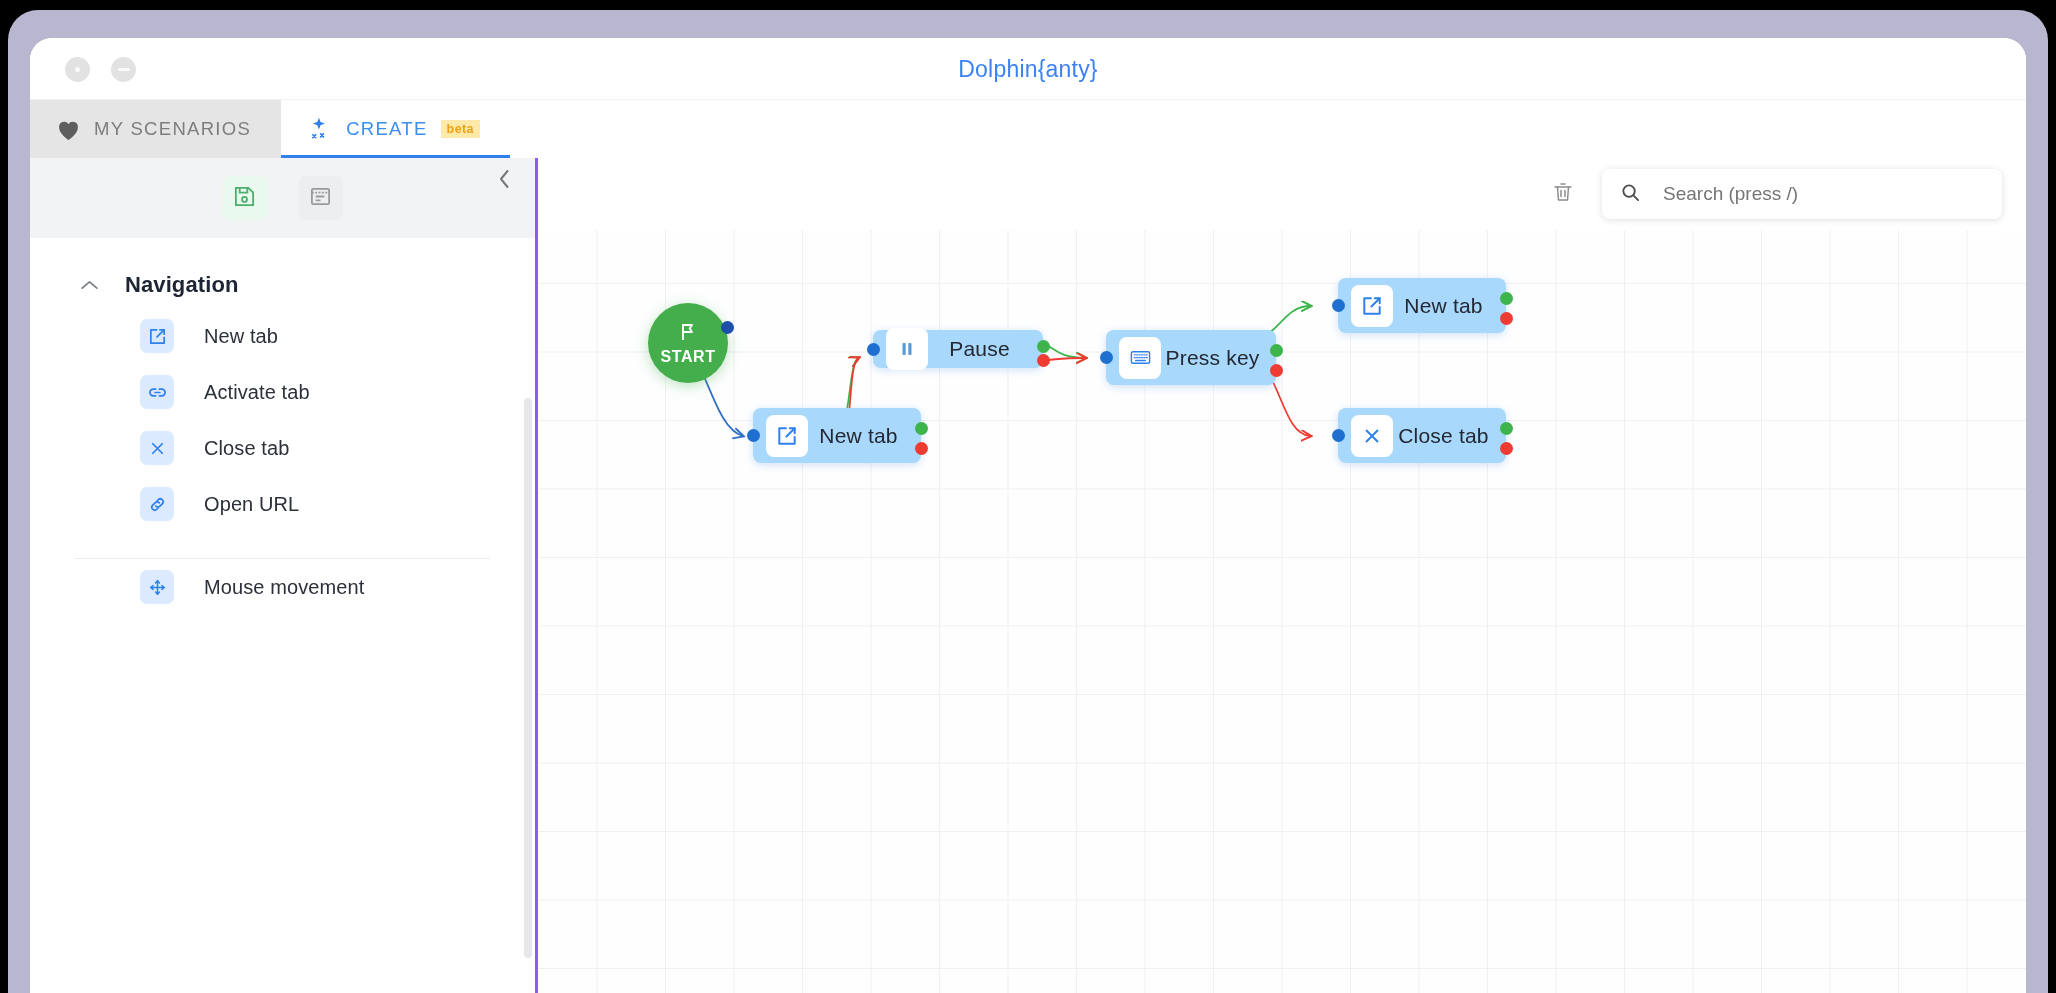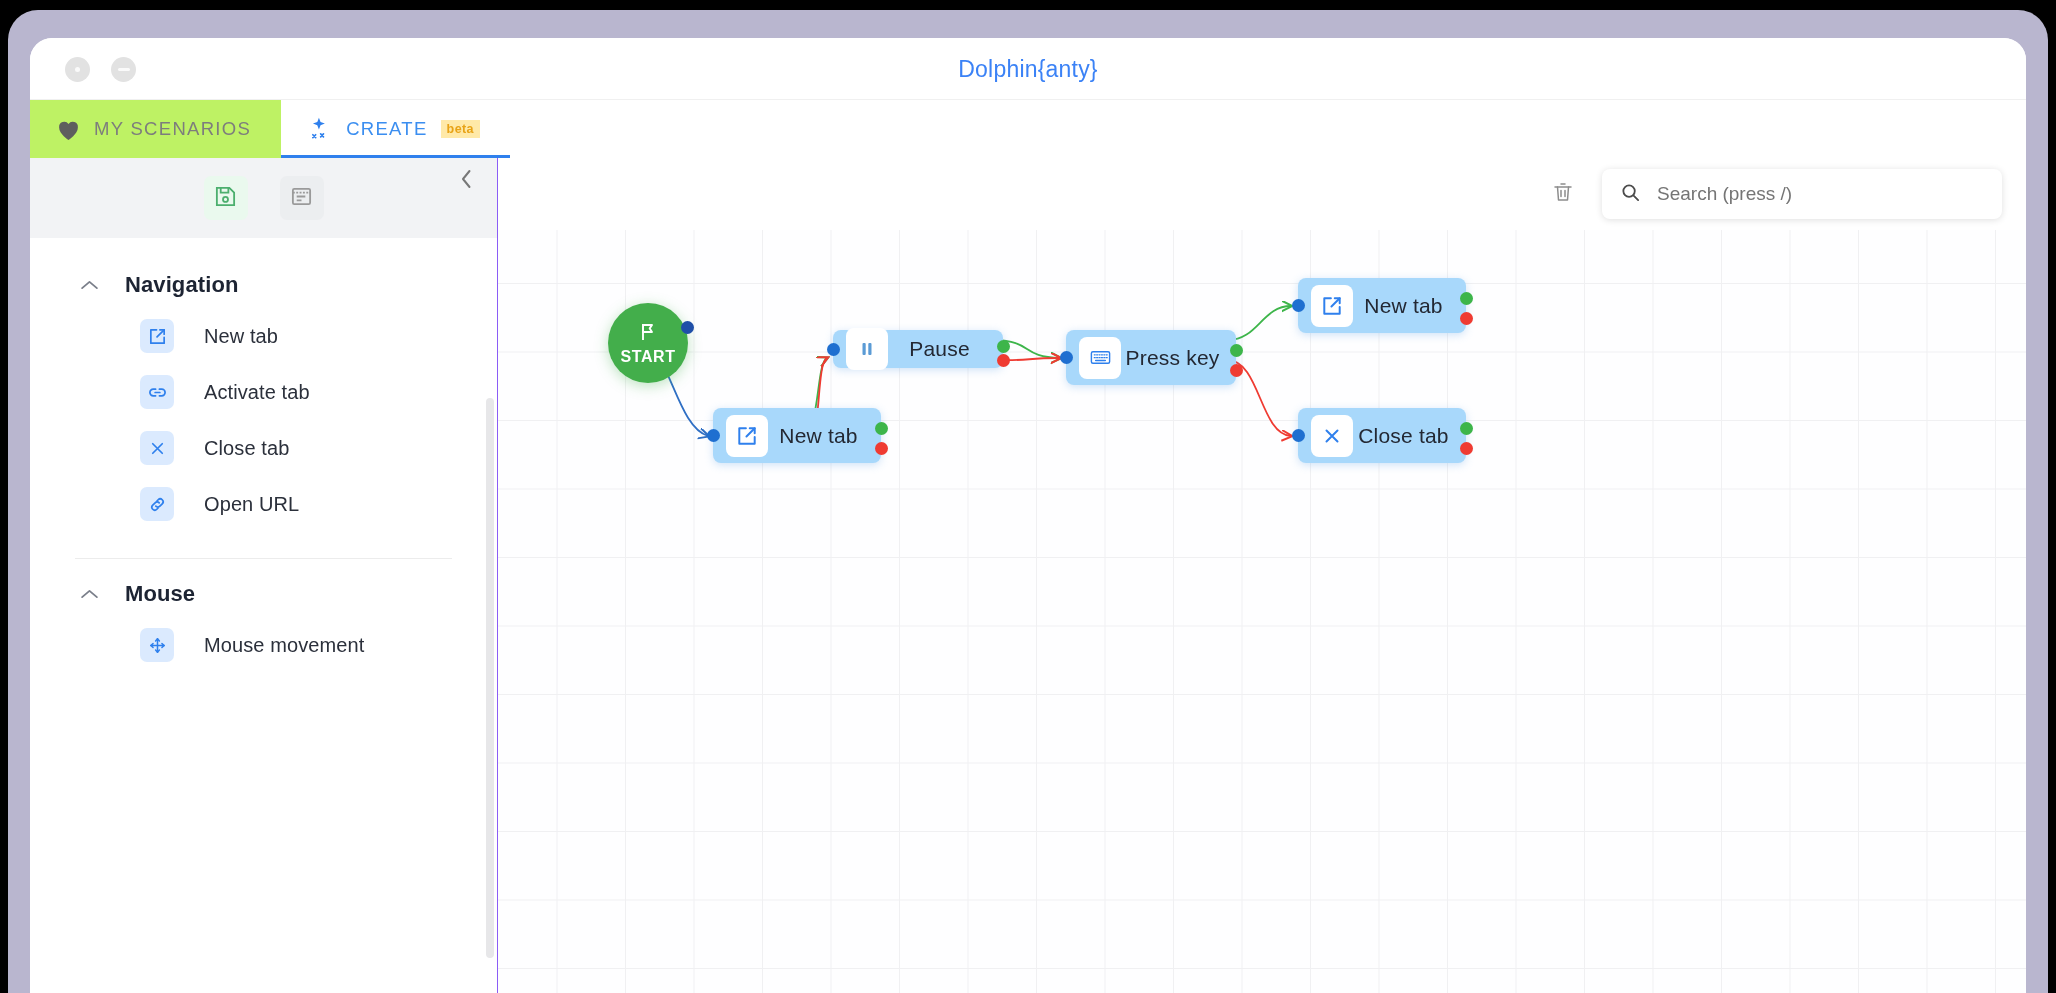--- a/index.html
+++ b/index.html
@@ -74,43 +74,43 @@
   }
   .tab {
     display: flex; align-items: center; gap: 13px;
     padding: 0 30px 0 26px;
     cursor: pointer;
     position: relative;
     font-size: 18.5px;
     letter-spacing: 1.3px;
     font-weight: 500;
   }
-  .tab.inactive { background: #bef264; color: #7d7d7d; text-align: right; }
+  .tab.inactive { background: #e5e5e5; color: #7d7d7d; text-align: right; }
   .tab.active   { color: #3b8ef0; }
   .tab.active::after {
     content: ""; position: absolute; left: 0; right: 0; bottom: 0;
     height: 3px; background: #2f80ed;
   }
   .tab-icon { display: flex; align-items: center; }
   .beta-badge {
     background: #ffe9a8; color: #e8a317;
     font-size: 12.5px; font-weight: 700;
     padding: 2px 6px; border-radius: 0;
     letter-spacing: 0.4px;
   }
 
   
   #body { position: relative; height: 835px; display: flex; }
 
   
   #sidebar {
-    width: 468px;
+    width: 508px;
     position: relative;
     background: #ffffff;
-    border-right: 1px solid #8b5cf6;
+    border-right: 3px solid #8b5cf6;
     display: flex; flex-direction: column; justify-content: space-between;
   }
   #sidebar-toolbar {
     height: 80px;
     background: #f2f3f5;
     display: flex; align-items: center; justify-content: center;
     gap: 32px;
     position: relative;
   }
   .tool-btn {
@@ -239,21 +239,21 @@
   #trash-btn {
     width: 34px; height: 34px;
     display: flex; align-items: center; justify-content: center;
     cursor: pointer;
   }
   #search-box {
     width: 400px; height: 50px;
     background: #ffffff;
     border-radius: 8px;
     box-shadow: 0 1px 7px rgba(0,0,0,0.13);
-    display: flex; align-items: center; gap: 16px;
+    display: flex; align-items: center; gap: 22px;
     padding: 0 18px;
     cursor: text;
   }
   #search-input {
     border: none; outline: none; background: transparent;
     font-family: "Liberation Sans", sans-serif;
     font-size: 19px; color: #9aa0a6; width: 100%;
   }
 </style>
 </head>
@@ -373,28 +373,20 @@
                   </svg>
               </span>
               <span class="act-label">Open URL</span>
             </div>
 
           </div>
 
           <div class="divider"></div>
 
           <div class="section">
-            <div class="section-head">
-              <span class="chev-up">
-                <svg width="19" height="12" viewBox="0 0 18 11" fill="none" stroke="#7a7f8a" stroke-width="1.7" stroke-linecap="round" stroke-linejoin="round">
-                    <path d="M2 8.5L9 2.5l7 6"></path>
-                  </svg>
-              </span>
-              <span class="section-title">Mouse</span>
-            </div>
 
 
             <div class="action-row">
               <span class="act-icon">
                 <svg width="19" height="19" viewBox="0 0 20 20" fill="none" stroke="#2f80ed" stroke-width="1.6" stroke-linecap="round" stroke-linejoin="round">
                     <path d="M10 3v14M3 10h14"></path>
                     <path d="M10 3L8 5.3M10 3l2 2.3M10 17l-2-2.3M10 17l2-2.3M3 10l2.3-2M3 10l2.3 2M17 10l-2.3-2M17 10l-2.3 2"></path>
                   </svg>
               </span>
               <span class="act-label">Mouse movement</span>

